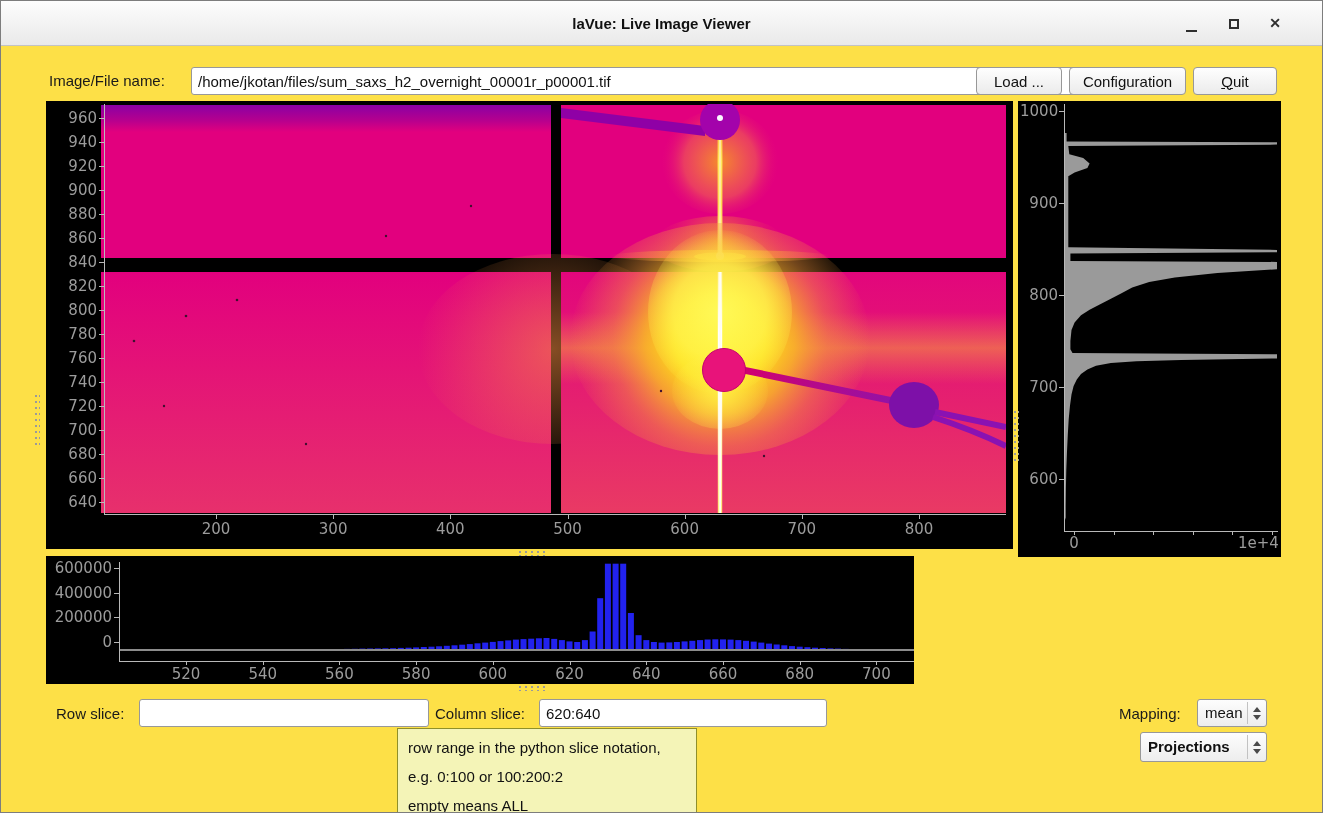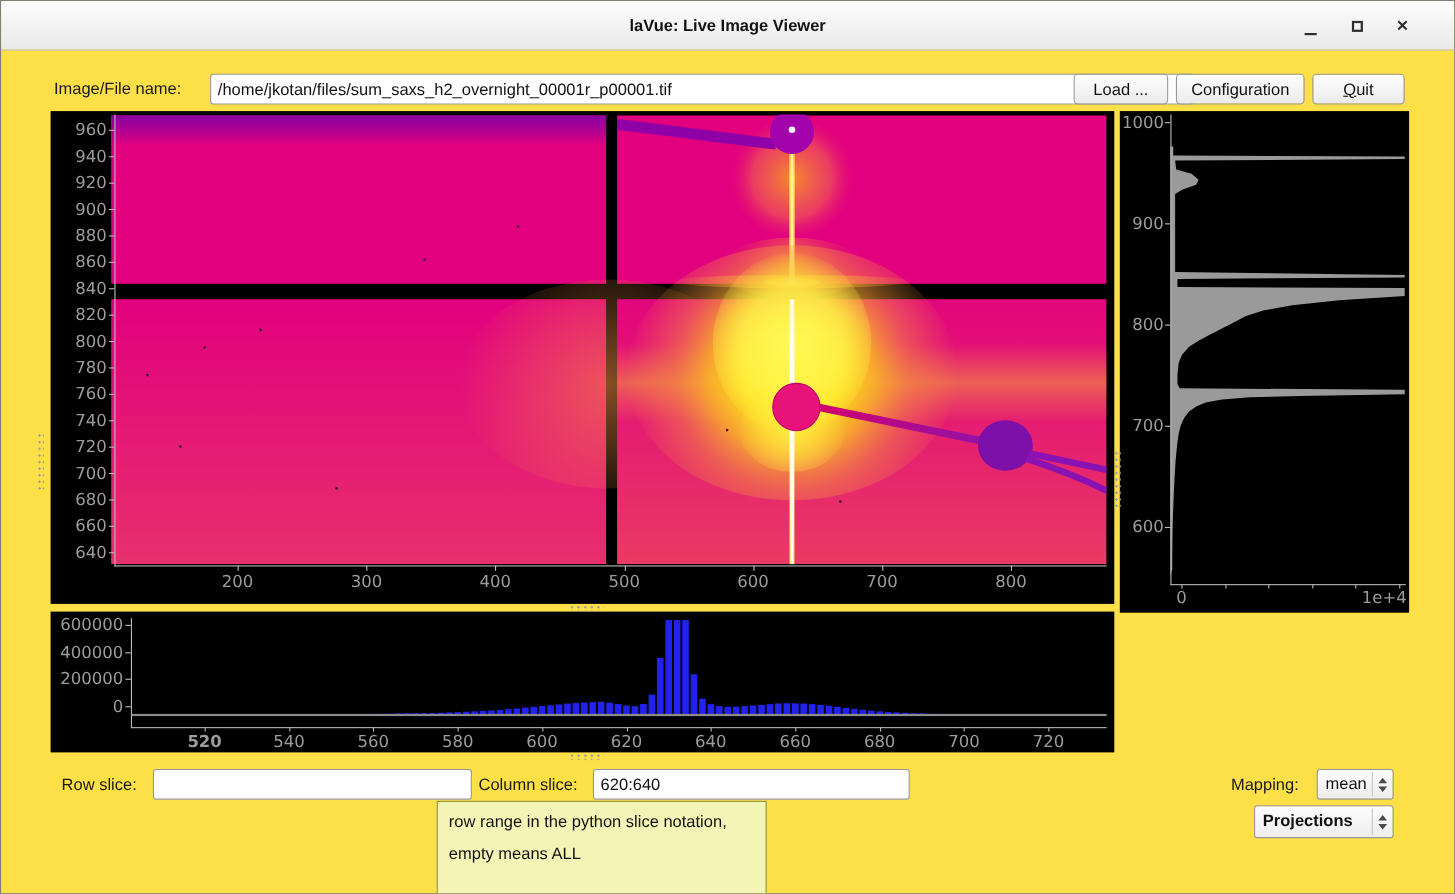--- a/index.html
+++ b/index.html
@@ -46,21 +46,21 @@
     position:absolute; right:0; top:2px; bottom:2px; width:19px;
     border-left:1px solid #c2c2c2; display:flex; flex-direction:column;
     align-items:center; justify-content:center; gap:3px;
   }
   .arr-up { width:0; height:0; border-left:4px solid transparent; border-right:4px solid transparent; border-bottom:5px solid #4a4a4a; }
   .arr-dn { width:0; height:0; border-left:4px solid transparent; border-right:4px solid transparent; border-top:5px solid #4a4a4a; }
   
   .plot-panel { position:absolute; background:#000; overflow:hidden; }
   #main-plot   { left:45px;   top:100px; width:967px; height:448px; }
   #right-plot  { left:1017px; top:100px; width:263px; height:456px; }
-  #bottom-plot { left:45px;   top:555px; width:967px; height:128px; }
+  #bottom-plot { left:45px;   top:555px; width:868px; height:128px; }
   .tick-label {
     position:absolute; color:#9c9c9c; font-family:"DejaVu Sans", sans-serif;
     font-size:15px; height:18px; line-height:18px; white-space:nowrap;
   }
   .axis-line { position:absolute; background:#b9b9b9; }
   .tick-mark { position:absolute; background:#b9b9b9; }
   .plot-svg { position:absolute; left:0; top:0; }
   
   .splitter-v {
     position:absolute; width:6px; height:52px;
@@ -380,21 +380,21 @@
     <div class="axis-line" style="left:73px; top:105px; width:887px; height:1px;"></div>
     <div style="position:absolute; left:74px; top:93px; width:886px; height:2px; background:#8c8c8c;"></div>
   <div class="tick-label" style="left: 0px; top: 3px; width: 66px; text-align: right;">600000</div>
       <div class="tick-mark" style="left: 68px; top: 12px; width: 5px; height: 1px;"></div>
       <div class="tick-label" style="left: 0px; top: 27.6667px; width: 66px; text-align: right;">400000</div>
       <div class="tick-mark" style="left: 68px; top: 36.6667px; width: 5px; height: 1px;"></div>
       <div class="tick-label" style="left: 0px; top: 52.3333px; width: 66px; text-align: right;">200000</div>
       <div class="tick-mark" style="left: 68px; top: 61.3333px; width: 5px; height: 1px;"></div>
       <div class="tick-label" style="left: 0px; top: 77px; width: 66px; text-align: right;">0</div>
       <div class="tick-mark" style="left: 68px; top: 86px; width: 5px; height: 1px;"></div>
-      <div class="tick-label" style="left: 118px; top: 109px; width: 44px; text-align: center; font-weight: bold;">520</div>
+      <div class="tick-label" style="left: 118px; top: 109px; width: 44px; text-align: center;">520</div>
       <div class="tick-mark" style="left: 140px; top: 105px; width: 1px; height: 4px;"></div>
       <div class="tick-label" style="left: 194.71px; top: 109px; width: 44px; text-align: center;">540</div>
       <div class="tick-mark" style="left: 216.71px; top: 105px; width: 1px; height: 4px;"></div>
       <div class="tick-label" style="left: 271.42px; top: 109px; width: 44px; text-align: center;">560</div>
       <div class="tick-mark" style="left: 293.42px; top: 105px; width: 1px; height: 4px;"></div>
       <div class="tick-label" style="left: 348.13px; top: 109px; width: 44px; text-align: center;">580</div>
       <div class="tick-mark" style="left: 370.13px; top: 105px; width: 1px; height: 4px;"></div>
       <div class="tick-label" style="left: 424.84px; top: 109px; width: 44px; text-align: center;">600</div>
       <div class="tick-mark" style="left: 446.84px; top: 105px; width: 1px; height: 4px;"></div>
       <div class="tick-label" style="left: 501.55px; top: 109px; width: 44px; text-align: center;">620</div>
@@ -432,16 +432,17 @@
   <div class="combo" style="left:1139px; top:731px; width:127px; height:30px; font-weight:bold;">
     <span class="val" style="line-height:28px;">Projections</span>
     <span class="arrows">
       <span class="arr-up"></span>
       <span class="arr-dn"></span>
     </span>
   </div>
 
   <div id="tooltip">
     <div class="tline">row range in the python slice notation,</div>
+    <div class="tline">e.g. 0:100 or 100:200:2</div>
     <div class="tline">empty means ALL</div>
   </div>
 
 </div>
 
 </body></html>

